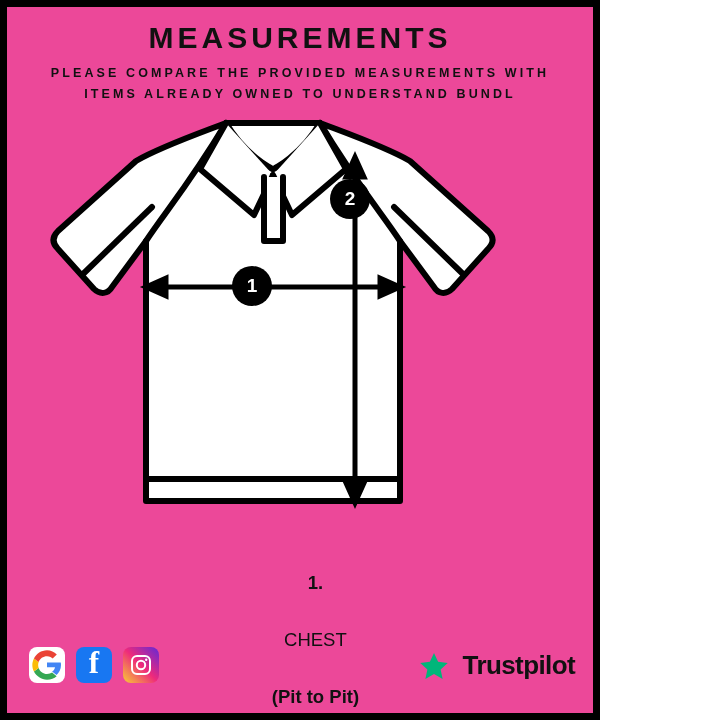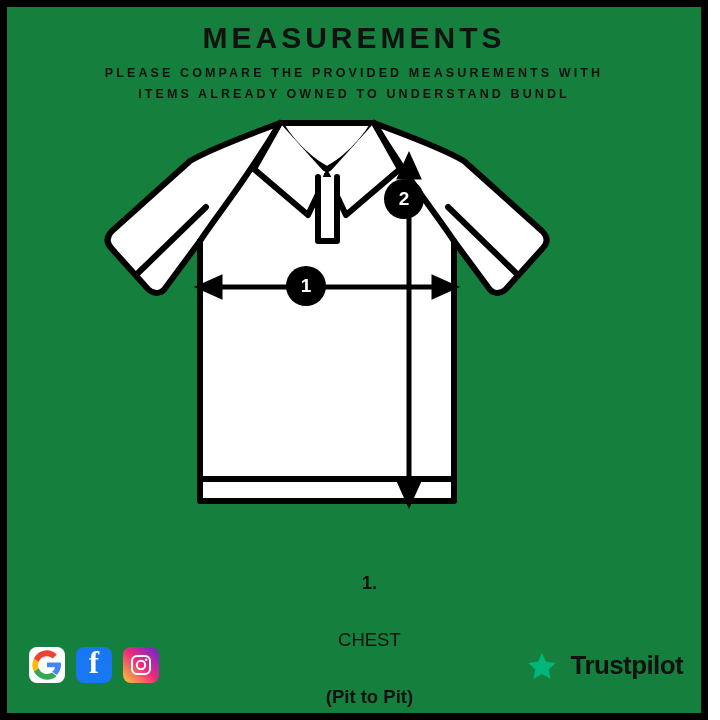--- a/index.html
+++ b/index.html
@@ -8,25 +8,25 @@
   }
   body {
     width: 720px;
     height: 720px;
     background: #ffffff;
     font-family: "Liberation Sans", sans-serif;
     overflow: hidden;
   }
   .page {
     position: relative;
-    width: 708px;
+    width: 600px;
     height: 720px;
     box-sizing: border-box;
     border: 7px solid #000000;
-    background: #15803d;
+    background: #ec4899;
   }
 
   
   .header {
     position: absolute;
     top: 14px;
     left: 0;
     width: 100%;
     text-align: center;
   }

